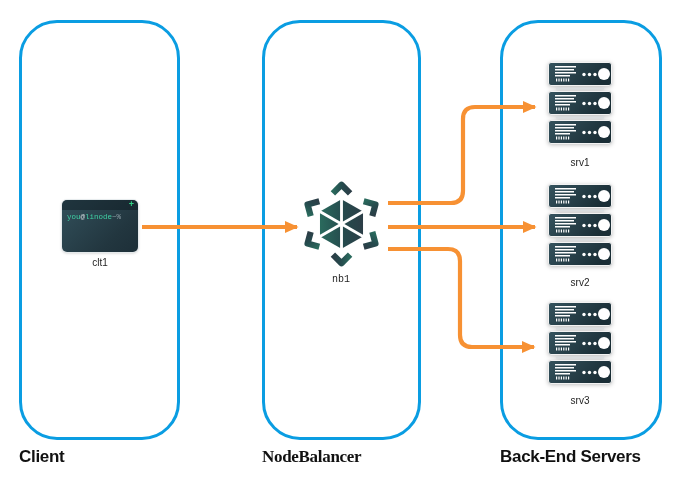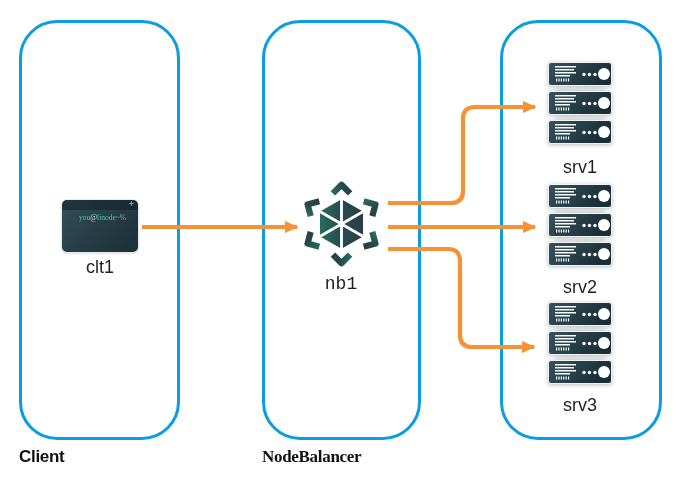--- a/index.html
+++ b/index.html
@@ -15,39 +15,39 @@
   .lane-nb{left:262px;top:20px;width:159px;height:420px;}
   .lane-backend{left:500px;top:20px;width:162px;height:420px;}
   .lane-label{
     position:absolute;top:447px;height:22px;text-align:left;
     font-weight:bold;font-size:17px;letter-spacing:-0.3px;color:#111111;
   }
   .lane-label.l1{left:19px;width:161px;}
   .lane-label.l2{left:262px;width:159px;font-family:Liberation Serif, serif;}
   .lane-label.l3{left:500px;width:162px;}
   .node-label{
-    position:absolute;text-align:center;font-size:18px;color:#1f1f1f;width:80px;
+    position:absolute;text-align:center;font-size:10px;color:#1f1f1f;width:80px;
   }
   #edges{position:absolute;left:0;top:0;z-index:2;}
   .icon{position:absolute;z-index:3;}
   
   .terminal{
     left:62px;top:200px;width:76px;height:52px;border-radius:5px;
     background:linear-gradient(135deg,#32505b 0%,#22363f 70%,#1d2f38 100%);
     box-shadow:0 0 0 1px rgba(230,235,237,0.9),0 1px 3px rgba(0,0,0,0.25);
   }
   .term-bar{
     height:10px;border-radius:5px 5px 0 0;background:rgba(10,22,28,0.45);position:relative;
   }
   .term-plus{
     position:absolute;right:4px;top:-1px;color:#2fd183;font-size:9px;font-weight:bold;line-height:10px;
   }
   .term-line{
-    margin:3px 0 0 5px;font-family:Liberation Serif, serif;
-    font-size:7.5px;letter-spacing:0;white-space:nowrap;text-align:center;
+    margin:3px 0 0 5px;font-family:Liberation Mono, monospace;
+    font-size:7.5px;letter-spacing:0;white-space:nowrap;
   }
   .tg{color:#3fd0a4;} .tw{color:#cdd6da;} .td{color:#8fa0a8;}
   
   .server-svg{filter:drop-shadow(0 1px 2px rgba(0,0,0,0.25));}
 </style>
 </head>
 <body>
 
 <div id="canvas">
 
@@ -153,14 +153,15 @@
   </svg>
   <div class="node-label" style="left:540px;top:277px;">srv2</div>
 
   <svg class="icon server-svg" style="left:548px;top:302px;" width="64" height="82" viewBox="0 0 64 82">
     <use href="#srvstack"></use>
   </svg>
   <div class="node-label" style="left:540px;top:395px;">srv3</div>
 
   <div class="lane-label l1">Client</div>
   <div class="lane-label l2">NodeBalancer</div>
+  <div class="lane-label l3">Back-End Servers</div>
 
 </div>
 
 </body></html>

